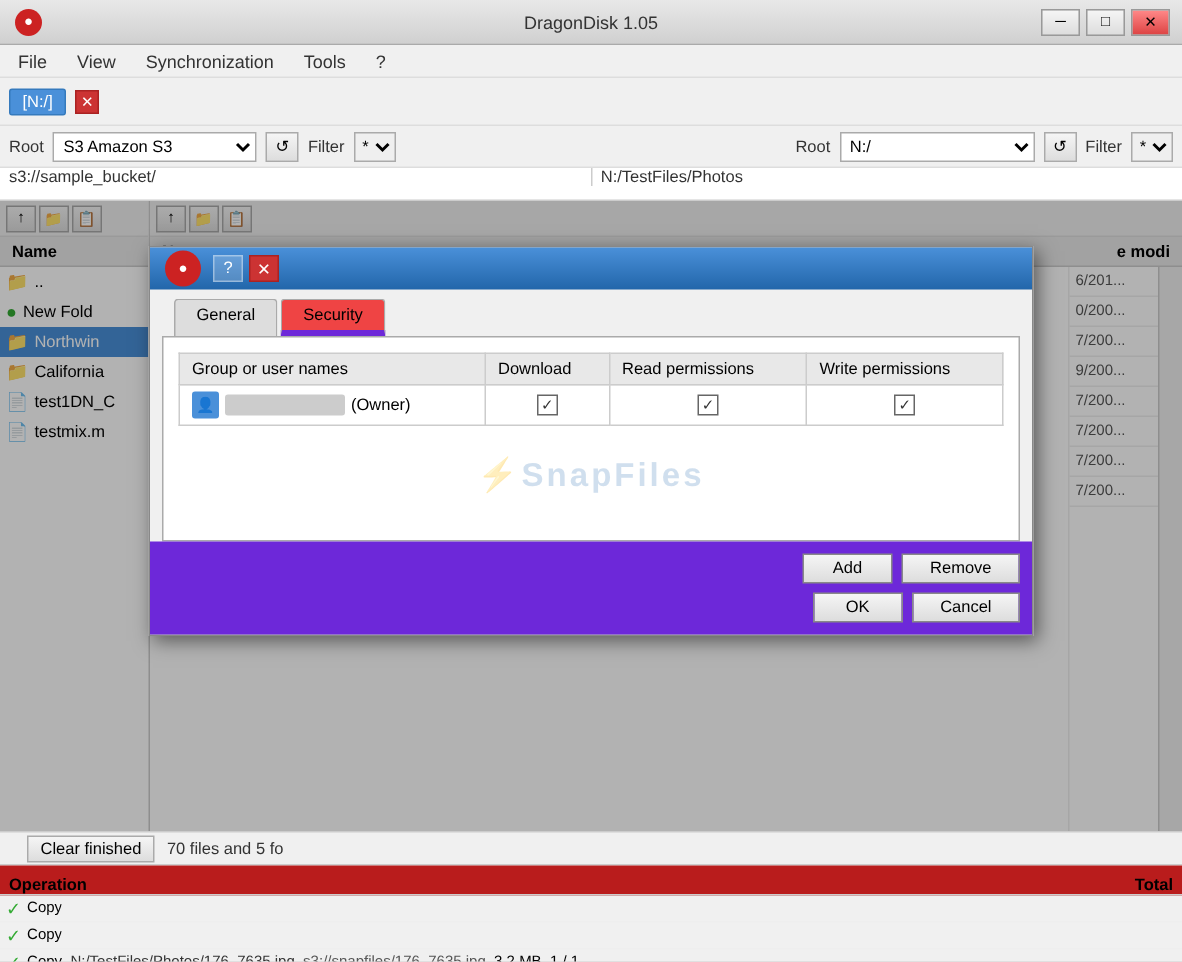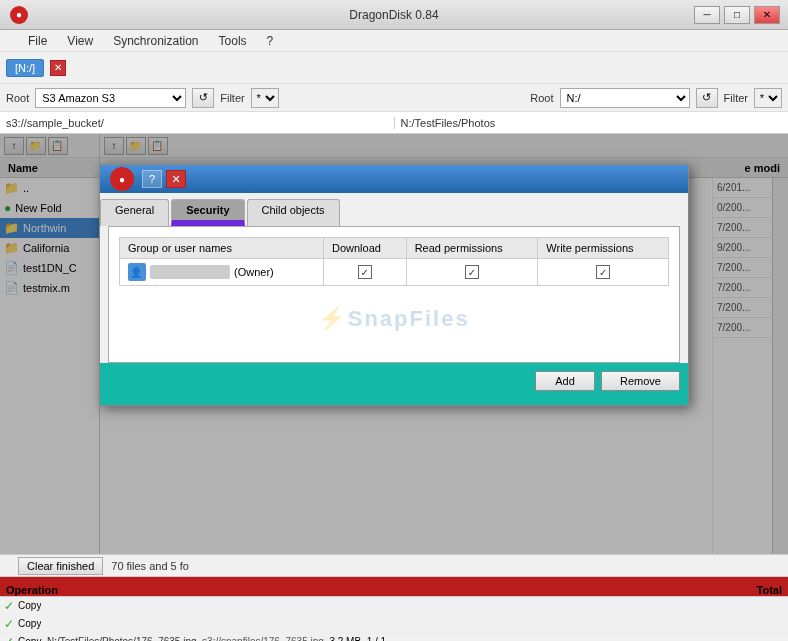--- a/index.html
+++ b/index.html
@@ -42,21 +42,21 @@
       justify-content: center;
       font-size: 10px;
     }
     .title-btn.close-btn { background: linear-gradient(to bottom, #f88, #d44); }
     
     .menu-bar {
       background: #f0f0f0;
       height: 22px;
       display: flex;
       align-items: center;
-      padding: 0 24px;
+      padding: 0 8px;
       border-bottom: 1px solid #ddd;
       gap: 12px;
     }
     .menu-item {
       font-size: 12px;
       color: #333;
       cursor: pointer;
       padding: 2px 4px;
     }
     
@@ -125,21 +125,21 @@
       height: 20px;
       border: 1px solid #aaa;
       font-size: 11px;
       text-align: center;
     }
     
     .current-path-bar {
       background: white;
       height: 22px;
       display: flex;
-      align-items: center;
+      align-items: flex-start;
       border-bottom: 1px solid #ccc;
     }
     .current-path-left {
       flex: 1;
       padding: 0 6px;
       font-size: 11px;
       color: #333;
       border-right: 1px solid #ccc;
     }
     .current-path-right {
@@ -311,36 +311,36 @@
       border-radius: 50%;
       background: #cc2222;
       display: flex;
       align-items: center;
       justify-content: center;
       margin-right: 8px;
     }
     
     .dialog-tabs {
       display: flex;
-      padding: 6px 0 0;
+      padding: 6px 16px 0;
       gap: 2px;
     }
     .dtab {
       padding: 4px 14px;
       border: 1px solid #aaa;
       border-bottom: none;
       background: #ddd;
       font-size: 11px;
       cursor: pointer;
       border-radius: 3px 3px 0 0;
     }
     .dtab.active {
-      background: #a3a3a3;
-      border-bottom: 6px solid #6d28d9;
-      font-weight: bold;
+      background: #ef4444;
+      border-bottom: 4px solid #6d28d9;
+      font-weight: normal;
     }
     
     .dialog-body {
       background: white;
       border: 1px solid #aaa;
       margin: 0 8px;
       padding: 10px;
     }
     .acl-description {
       font-size: 11px;
@@ -410,21 +410,21 @@
       text-align: center;
       padding: 20px 0;
       color: rgba(100,150,200,0.3);
       font-size: 22px;
       font-weight: bold;
       letter-spacing: 2px;
     }
     
     .dialog-footer {
       padding: 8px;
-      background: #14b8a6;
+      background: #6d28d9;
     }
     .dialog-footer-btns-top {
       display: flex;
       justify-content: flex-end;
       gap: 6px;
       margin-bottom: 6px;
     }
     .dialog-footer-btns-bottom {
       display: flex;
       justify-content: flex-end;
@@ -443,21 +443,21 @@
       width: 16px;
       background: #f0f0f0;
       border-left: 1px solid #ccc;
     }
   </style>
 </head>
 <body>
 
 <div class="title-bar">
   <span style="position:absolute;left:10px;width:18px;height:18px;background:#cc2222;border-radius:50%;display:flex;align-items:center;justify-content:center;color:white;font-size:10px;">●</span>
-  <span class="title-bar-title">DragonDisk 0.84</span>
+  <span class="title-bar-title">DragonDisk 1.05</span>
   <div class="title-bar-controls">
     <div class="title-btn">─</div>
     <div class="title-btn">□</div>
     <div class="title-btn close-btn">✕</div>
   </div>
 </div>
 
 <div class="menu-bar">
   <span class="menu-item">File</span>
   <span class="menu-item">View</span>
@@ -466,21 +466,21 @@
   <span class="menu-item">?</span>
 </div>
 
 <div class="toolbar">
   <div class="tab-btn">[N:/]</div>
   <div class="tab-close">✕</div>
 </div>
 
 <div class="path-bar">
   <span class="path-label">Root</span>
-  <select class="path-dropdown" style="width:151px;">
+  <select class="path-dropdown" style="width:136px;">
     <option>S3 Amazon S3</option>
   </select>
   <div class="path-btn">↺</div>
   <span class="filter-label">Filter</span>
   <select class="filter-input">
     <option>*</option>
   </select>
 
   <span style="flex:1;"></span>
 
@@ -571,21 +571,20 @@
         <div class="dialog-icon">
           <span style="color:white;font-size:10px;">●</span>
         </div>
         <div class="dialog-help">?</div>
         <div class="dialog-close">✕</div>
       </div>
 
       <div class="dialog-tabs">
         <div class="dtab">General</div>
         <div class="dtab active">Security</div>
-        <div class="dtab">Child objects</div>
       </div>
 
       <div class="dialog-body">
 
         <table class="acl-table">
           <thead>
             <tr>
               <th>Group or user names</th>
               <th>Download</th>
               <th>Read permissions</th>
@@ -615,20 +614,24 @@
         </table>
 
         <div class="watermark">⚡SnapFiles</div>
       </div>
 
       <div class="dialog-footer">
         <div class="dialog-footer-btns-top">
           <button class="dfooter-btn">Add</button>
           <button class="dfooter-btn">Remove</button>
         </div>
+        <div class="dialog-footer-btns-bottom">
+          <button class="dfooter-btn">OK</button>
+          <button class="dfooter-btn">Cancel</button>
+        </div>
       </div>
 
     </div>
   </div>
 </div>
 
 <div class="bottom-area">
   <div class="status-bar">
     <button class="clear-btn">Clear finished</button>
     <span>70 files and 5 fo</span>

